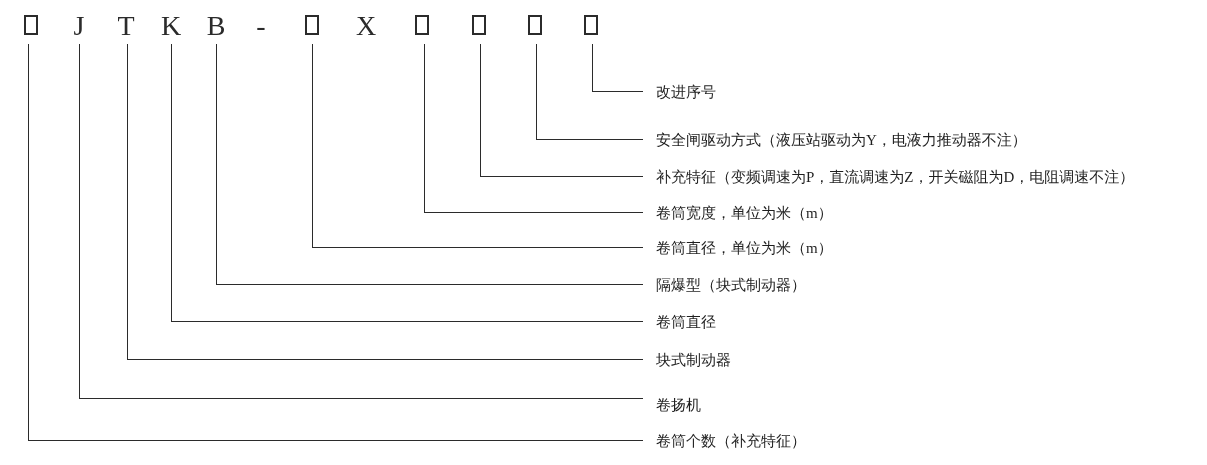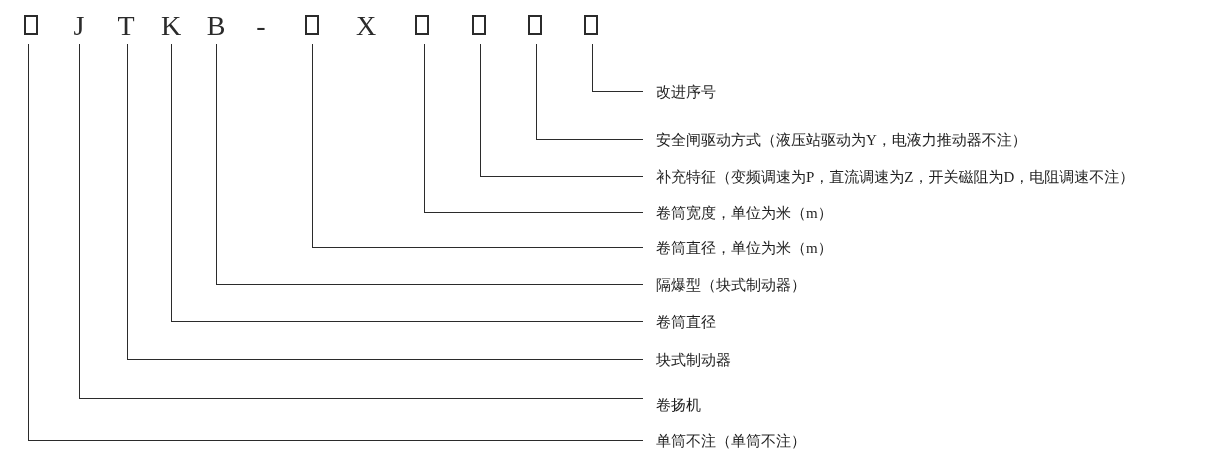--- a/index.html
+++ b/index.html
@@ -85,15 +85,15 @@
 
   <div class="lbl" style="top:83px;">改进序号</div>
   <div class="lbl" style="top:168px;">补充特征（变频调速为P，直流调速为Z，开关磁阻为D，电阻调速不注）</div>
   <div class="lbl" style="top:131px;">安全闸驱动方式（液压站驱动为Y，电液力推动器不注）</div>
   <div class="lbl" style="top:204px;">卷筒宽度，单位为米（m）</div>
   <div class="lbl" style="top:239px;">卷筒直径，单位为米（m）</div>
   <div class="lbl" style="top:276px;">隔爆型（块式制动器）</div>
   <div class="lbl" style="top:313px;">卷筒直径</div>
   <div class="lbl" style="top:351px;">块式制动器</div>
   <div class="lbl" style="top:396px;">卷扬机</div>
-  <div class="lbl" style="top:432px;">单筒不注（单筒不注）</div>
+  <div class="lbl" style="top:432px;">卷筒个数（补充特征）</div>
 
 </div>
 
 </body></html>

